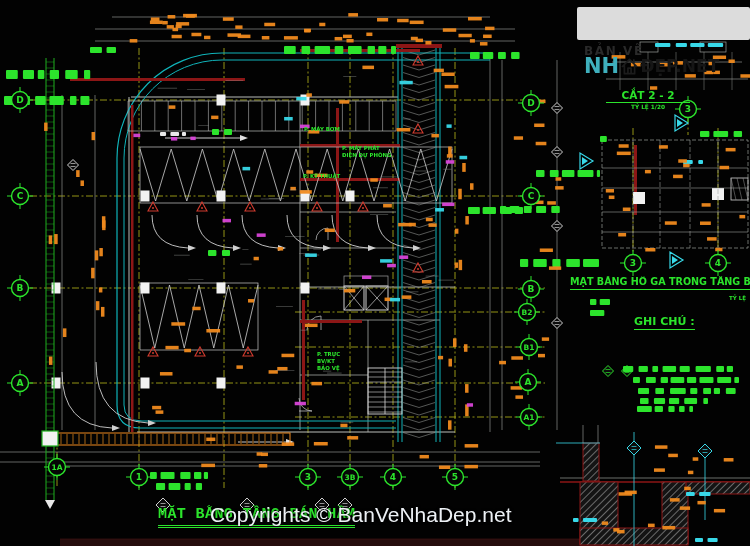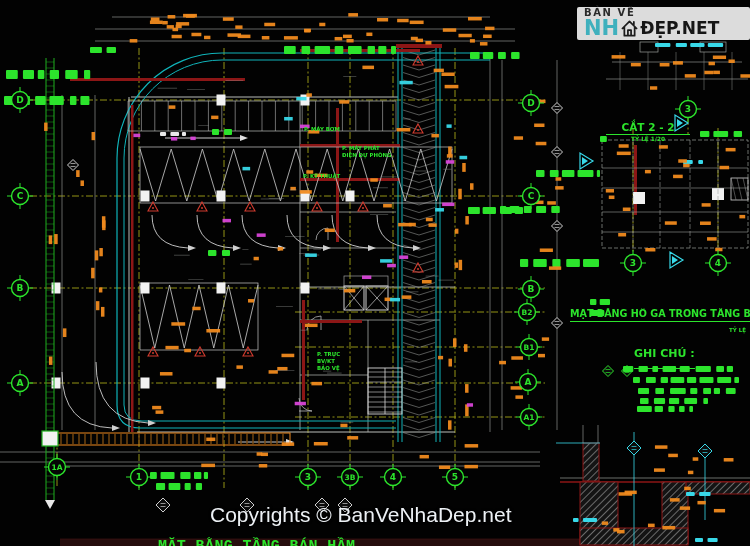--- a/index.html
+++ b/index.html
@@ -1,34 +1,34 @@
 <!DOCTYPE html>
 <html><head>
 <meta charset="utf-8">
 <style>
   html,body{margin:0;padding:0;background:#000;}
   .stage{position:relative;width:750px;height:546px;background:#020202;overflow:hidden;
          font-family:"DejaVu Sans",sans-serif;}
   .stage svg.draw{position:absolute;left:0;top:0;z-index:1;}
-  .t{position:absolute;color:#2ce42c;font-weight:bold;white-space:nowrap;z-index:3;margin-top:32px;}
+  .t{position:absolute;color:#2ce42c;font-weight:bold;white-space:nowrap;z-index:3;}
   #t-main{left:158px;top:506px;font-size:15px;letter-spacing:.4px;
           border-bottom:3px double #2ce42c;padding-bottom:2px;z-index:4;font-family:Liberation Mono, monospace;}
   #t-cat{left:606px;top:89px;width:84px;text-align:center;font-size:10.5px;
          border-bottom:1.5px solid #2ce42c;padding-bottom:1px;}
   #t-cat-scale{left:606px;top:104px;width:84px;text-align:center;font-size:5.8px;}
   #t-hoga{left:570px;top:276px;width:180px;font-size:9.6px;overflow:hidden;
           border-bottom:1px solid #2ce42c;padding-bottom:1.5px;}
   #t-hoga-scale{left:700px;top:295px;width:46px;font-size:5.5px;text-align:right;}
-  #t-ghichu{left:634px;top:315px;font-size:11px;border-bottom:1.5px solid #2ce42c;padding-bottom:8px;}
+  #t-ghichu{left:634px;top:315px;font-size:11px;border-bottom:1.5px solid #2ce42c;padding-bottom:1px;}
   .copyright{position:absolute;left:210px;top:503px;font-family:"Liberation Sans",sans-serif;
              font-size:21px;color:#edf1f5;z-index:6;white-space:nowrap;
              text-shadow:0 0 3px rgba(0,0,0,.85);text-align:center;}
   .logo{position:absolute;right:0;top:7px;width:173px;height:33px;background:rgba(250,250,250,.88);
         border-radius:2px;z-index:7;padding:2px 4px 1px 7px;box-sizing:border-box;}
-  .logo-tag{font-size:10px;font-weight:bold;color:#2a2a2a;letter-spacing:1.6px;line-height:8px;}
+  .logo-tag{font-size:12px;font-weight:bold;color:#2a2a2a;letter-spacing:1.6px;line-height:8px;margin-top:38px;}
   .logo-row{display:flex;align-items:flex-end;height:21px;}
   .lteal{font-size:21px;font-weight:900;line-height:20px;}
   .ldark{font-size:17px;font-weight:800;color:#161616;line-height:20px;}
   .house{width:19px;height:19px;margin:0 1px;}
 </style>
 </head>
 <body>
 
 <div class="stage">
 

